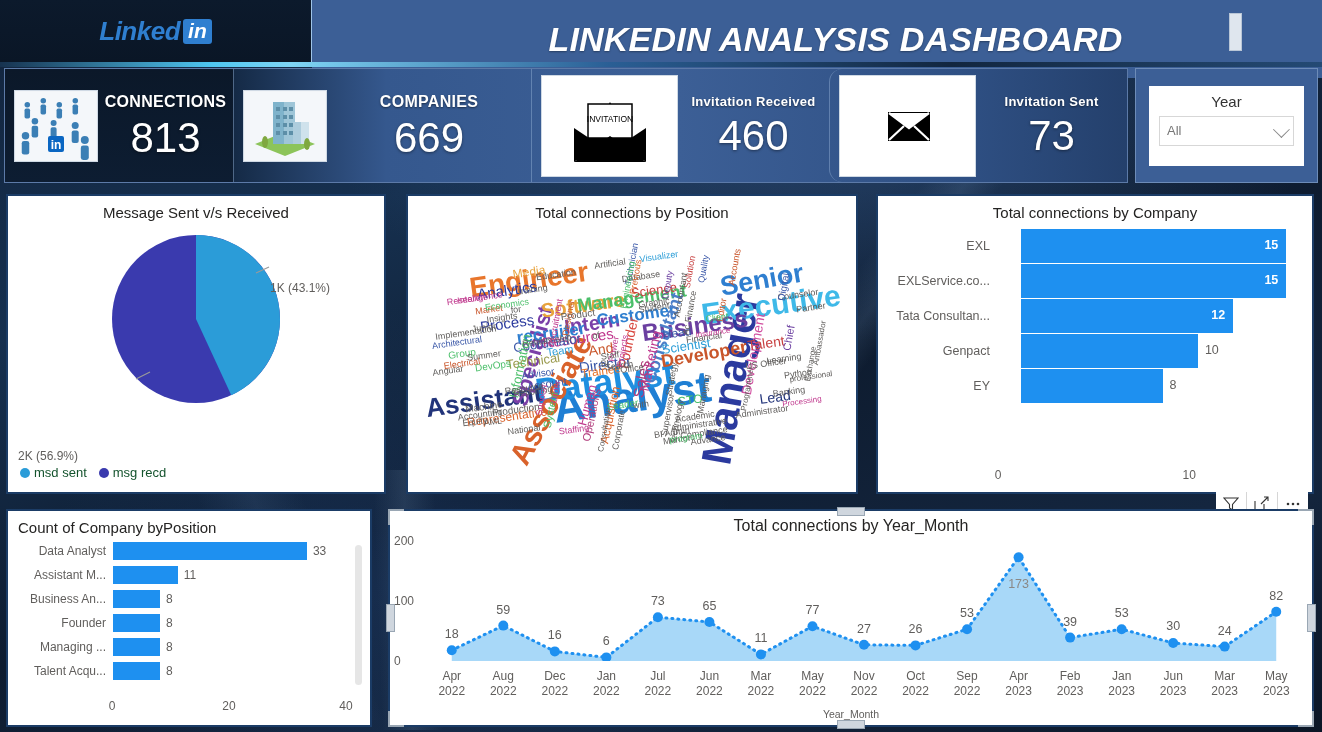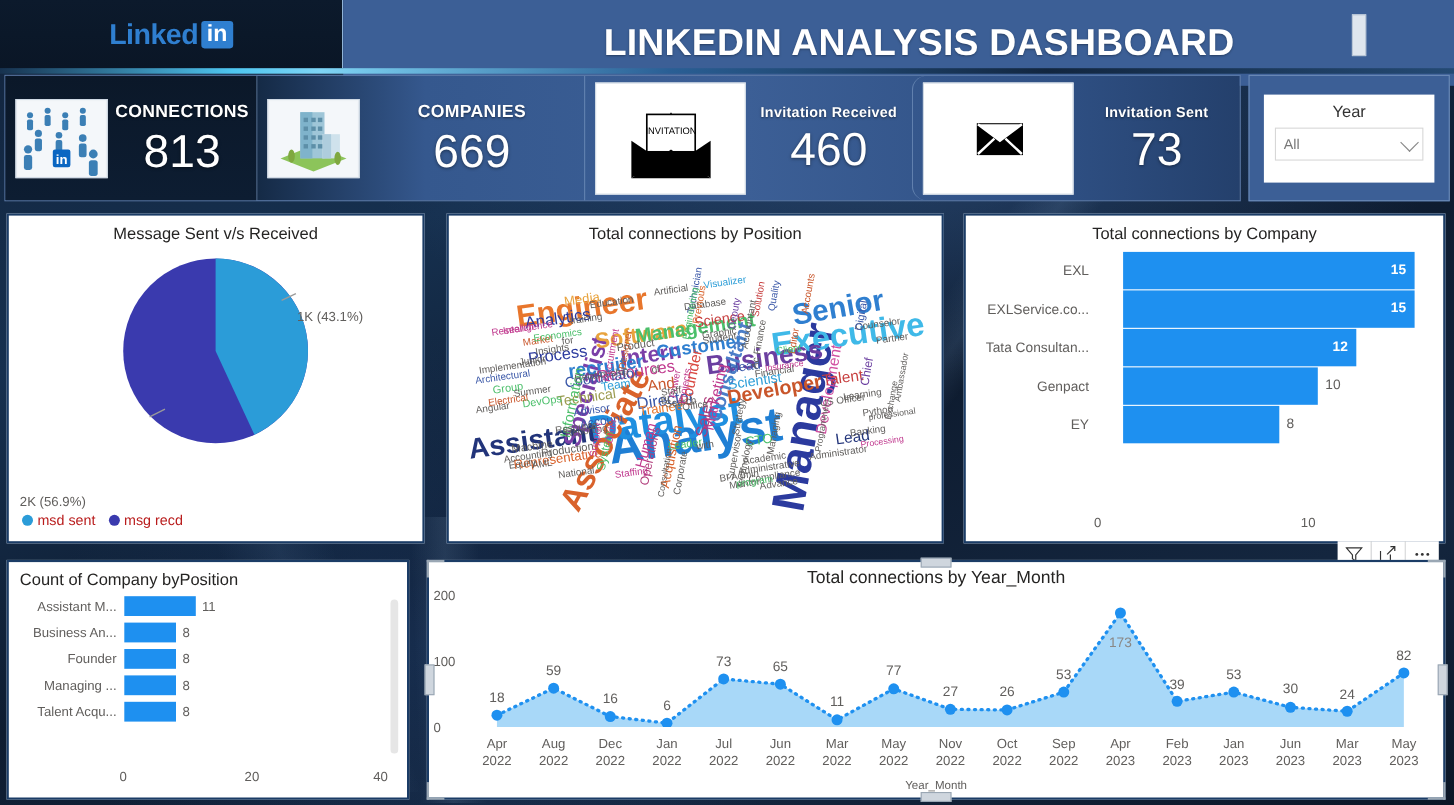--- a/index.html
+++ b/index.html
@@ -20,21 +20,21 @@
   .sw1{left:55%;top:120px;width:420px;height:260px;
     background:linear-gradient(115deg,rgba(255,255,255,0) 38%,rgba(160,200,245,.22) 46%,rgba(255,255,255,0) 53%);
     transform:skewX(-16deg);}
   .sw2{left:2%;top:420px;width:520px;height:300px;
     background:linear-gradient(70deg,rgba(255,255,255,0) 40%,rgba(140,185,235,.18) 49%,rgba(255,255,255,0) 57%);}
   .sw3{left:18%;top:470px;width:340px;height:260px;
     background:linear-gradient(100deg,rgba(255,255,255,0) 42%,rgba(190,225,255,.20) 50%,rgba(255,255,255,0) 58%);
     transform:skewX(12deg);}
 
   
-  .header{position:absolute;left:0;top:0;width:1322px;height:62px;display:flex;}
+  .header{position:absolute;left:0;top:0;width:1322px;height:62px;display:flex;font-style:italic;}
   .hdr-logo{
     width:312px;height:62px;display:flex;align-items:center;justify-content:center;
     background:linear-gradient(180deg,#0c1a2c 0%,#0a1626 100%);
     border-right:1px solid #9fc4e8;box-sizing:border-box;}
   .li-word{font-size:26px;font-weight:bold;color:#2f7fd0;letter-spacing:-.5px;}
   .li-box{display:inline-block;background:#2f7fd0;color:#fff;font-size:21px;font-weight:bold;
     padding:1px 5px 3px 5px;border-radius:3px;margin-left:3px;line-height:1;vertical-align:1px;}
   .hdr-title{
     flex:1;height:78px;display:flex;align-items:center;justify-content:center;position:relative;
     background:#3c5f96;padding-left:37px;}
@@ -82,21 +82,21 @@
   
   .panel{position:absolute;background:#fff;border:2px solid #1b3c66;box-sizing:border-box;}
   .panel-title{text-align:center;font-size:15px;color:#252423;padding-top:8px;}
 
   
   #pie-panel{left:6px;top:194px;width:380px;height:300px;}
   .pie-area{position:relative;width:100%;height:205px;}
   .pie{position:absolute;left:50%;top:8px;transform:translateX(-50%);}
   .pie-lbl{position:absolute;font-size:12px;color:#605e5c;white-space:nowrap;}
   .legend{position:absolute;left:12px;bottom:12px;display:flex;gap:12px;align-items:center;}
-  .legend-item{display:flex;align-items:center;gap:4px;font-size:13px;color:#b91c1c;}
+  .legend-item{display:flex;align-items:center;gap:4px;font-size:13px;color:#14532d;}
   .dot{width:10px;height:10px;border-radius:50%;display:inline-block;}
 
   
   #wc-panel{left:406px;top:194px;width:452px;height:300px;}
   #wc-canvas{position:relative;width:100%;height:255px;overflow:hidden;}
   .wcw{position:absolute;white-space:nowrap;line-height:1;font-family:"Liberation Sans",sans-serif;}
 
   
   #comp-panel{left:876px;top:194px;width:438px;height:300px;}
   .hbars{position:absolute;left:0;top:36px;right:8px;bottom:34px;}
@@ -526,20 +526,27 @@
             </g>
           </svg>
       </div>
     </div>
   </div>
 
   <div class="panel" id="pos-panel">
     <div class="panel-title">Count of Company byPosition</div>
     <div class="pbars" id="pos-bars">
         <div class="prow">
+          <div class="cat">Data Analyst</div>
+          <div class="ptrack">
+            <div class="pbar" style="width:82.5%;background:#1e90f0"></div>
+            <div class="pval" style="left:calc(82.5% + 6px)">33</div>
+          </div>
+        </div>
+        <div class="prow">
           <div class="cat">Assistant M...</div>
           <div class="ptrack">
             <div class="pbar" style="width:27.500000000000004%;background:#1e90f0"></div>
             <div class="pval" style="left:calc(27.500000000000004% + 6px)">11</div>
           </div>
         </div>
         <div class="prow">
           <div class="cat">Business An...</div>
           <div class="ptrack">
             <div class="pbar" style="width:20%;background:#1e90f0"></div>

